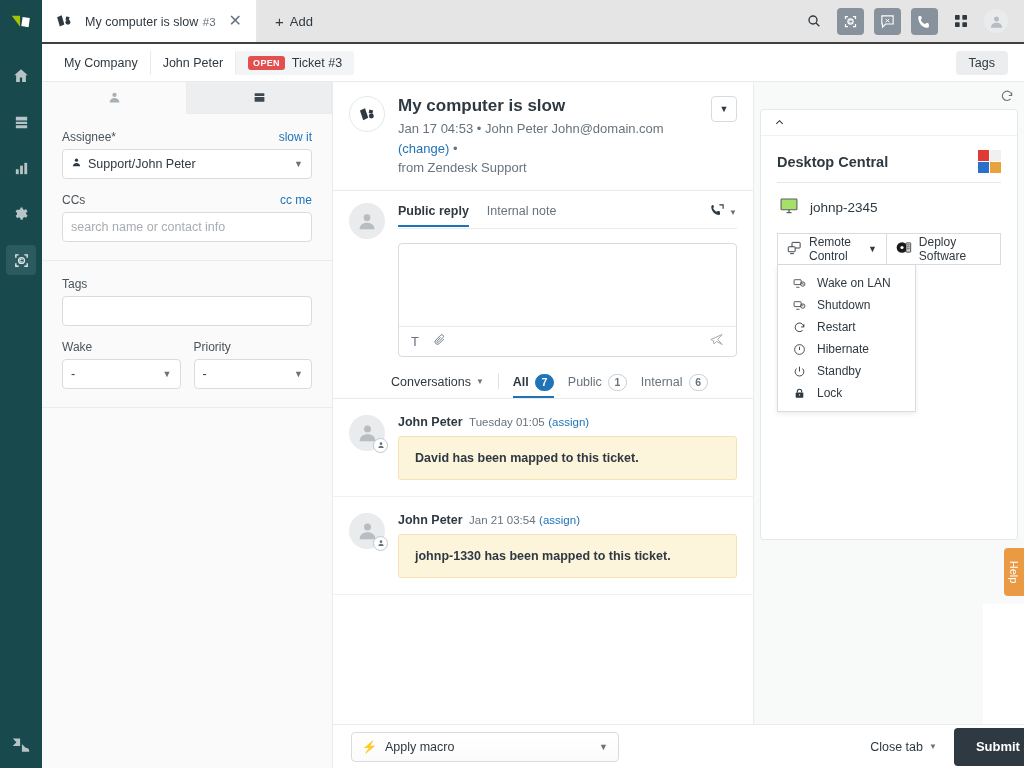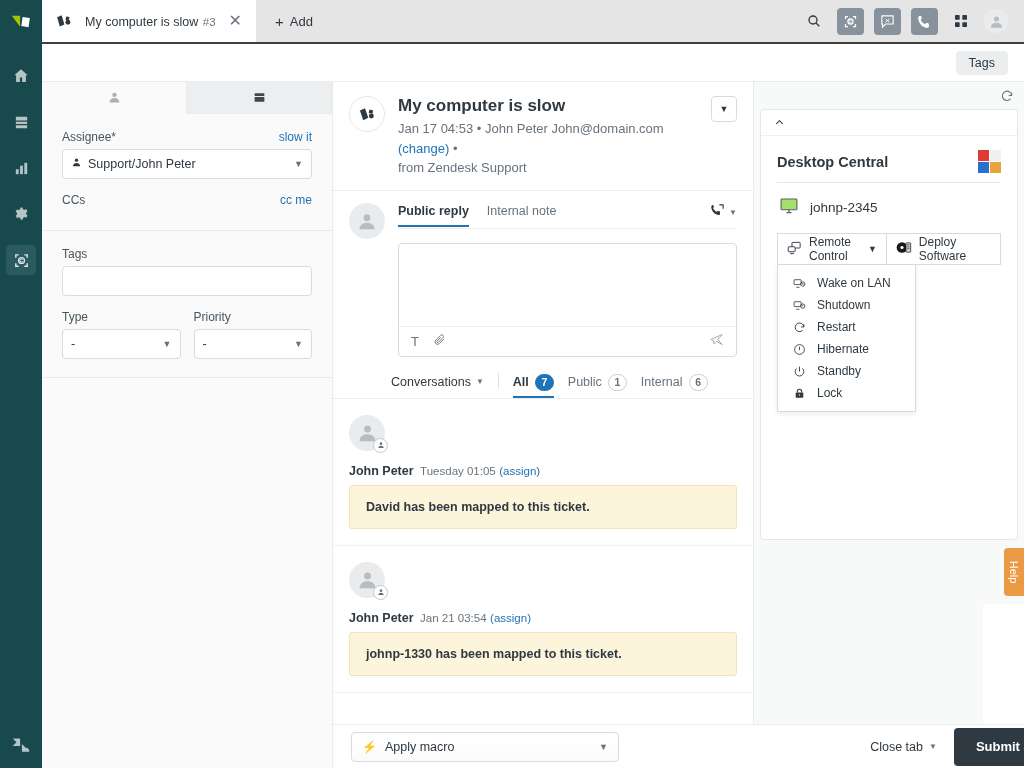--- a/index.html
+++ b/index.html
@@ -151,21 +151,21 @@
   .fil { display: flex; align-items: center; gap: 6px; font-size: 12.5px; color: #68737d;
     cursor: pointer; position: relative; padding-bottom: 7px; margin-bottom: -9px; }
   .fil.on { color: #2f3941; font-weight: 700; }
   .fil.on::after { content:""; position:absolute; left:0; right:0; bottom:0; height:2px; background:#1f73b7; }
   .badge { min-width: 19px; height: 17px; border-radius: 9px; font-size: 10.5px; font-weight: 700;
     display: inline-flex; align-items: center; justify-content: center; padding: 0 5px;
     border: 1px solid #c9cdd0; color: #68737d; }
   .badge.blue { background: #1f73b7; border-color: #1f73b7; color: #fff; }
 
   .feed { flex: 1; overflow: hidden; }
-  .ev { display: flex; gap: 13px; padding: 16px 16px 16px 16px; border-bottom: 1px solid #f0f1f2; flex-direction: column; }
+  .ev { display: flex; gap: 13px; padding: 16px 16px 16px 16px; border-bottom: 1px solid #f0f1f2; }
   .ev-av { width: 36px; height: 36px; border-radius: 50%; background: #e9ebed; flex: 0 0 36px;
     display: flex; align-items: center; justify-content: center; position: relative; }
   .ev-badge { position: absolute; right: -3px; bottom: -2px; width: 15px; height: 15px;
     border-radius: 50%; background: #fff; border: 1px solid #c2c8cc;
     display: flex; align-items: center; justify-content: center; }
   .ev-main { flex: 1; min-width: 0; }
   .ev-hd { font-size: 12.5px; margin-bottom: 7px; }
   .ev-hd b { color: #2f3941; }
   .ev-time { color: #68737d; font-size: 11.5px; margin-left: 3px; }
   .ev-hd a { color: #1f73b7; text-decoration: none; font-size: 11.5px; cursor: pointer; }
@@ -345,20 +345,28 @@
         <div class="avatar-top">
           <svg width="15" height="15" viewBox="0 0 24 24" fill="#b8bdc2">
             <circle cx="12" cy="8" r="4"></circle>
               <path d="M3 22c0-5 4-8 9-8s9 3 9 8z"></path>
           </svg>
         </div>
       </div>
     </div>
 
     <div class="crumbrow">
+      <div class="crumbs">
+        <div class="crumb">My Company</div>
+        <div class="crumb">John Peter</div>
+        <div class="crumb cur">
+          <span class="pill-open">OPEN</span>
+          <span>Ticket #3</span>
+        </div>
+      </div>
       <div class="apps-btn">Tags</div>
     </div>
 
     <div class="cols">
 
       <div class="props">
         <div class="ptabs">
           <div class="ptab sel">
             <svg width="13" height="13" viewBox="0 0 24 24" fill="#a9b0b5">
               <circle cx="12" cy="7" r="4"></circle>
@@ -388,28 +396,29 @@
               </span>
               <span>Support/John Peter</span>
             </span>
             <span class="chev">▼</span>
           </div>
 
           <div class="flabel">
             <span>CCs</span>
             <span class="flink">cc me</span>
           </div>
+          <div class="fctl ph">search name or contact info</div>
         </div>
 
         <div class="psec">
           <div class="flabel">Tags</div>
           <div class="fctl mb14"></div>
           <div class="two">
             <div>
-              <div class="flabel">Type</div>
+              <div class="flabel">Wake</div>
               <div class="fctl">
                 <span>-</span>
                 <span class="chev">▼</span>
               </div>
             </div>
             <div>
               <div class="flabel">Priority</div>
               <div class="fctl">
                 <span>-</span>
                 <span class="chev">▼</span>

